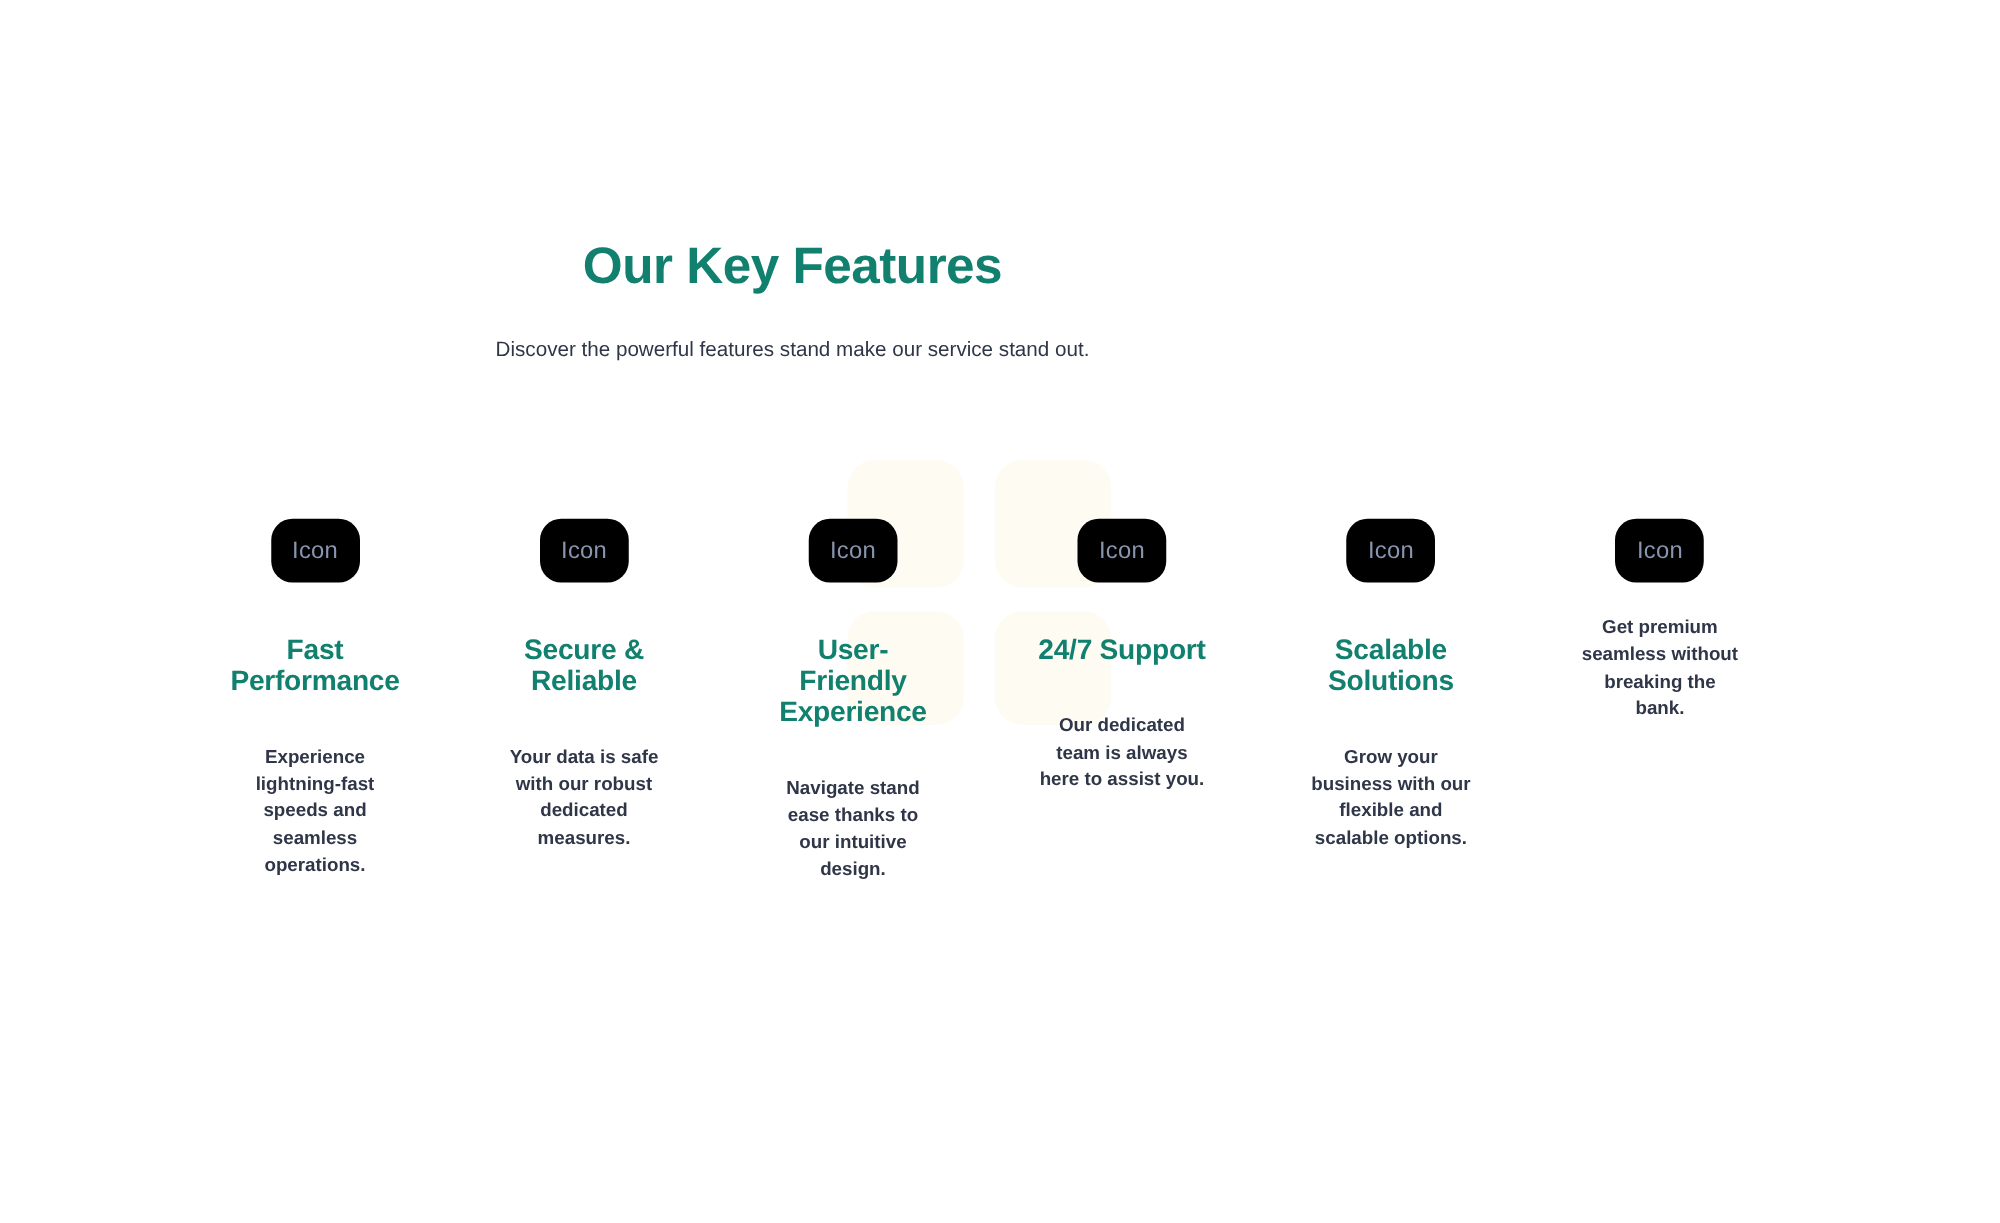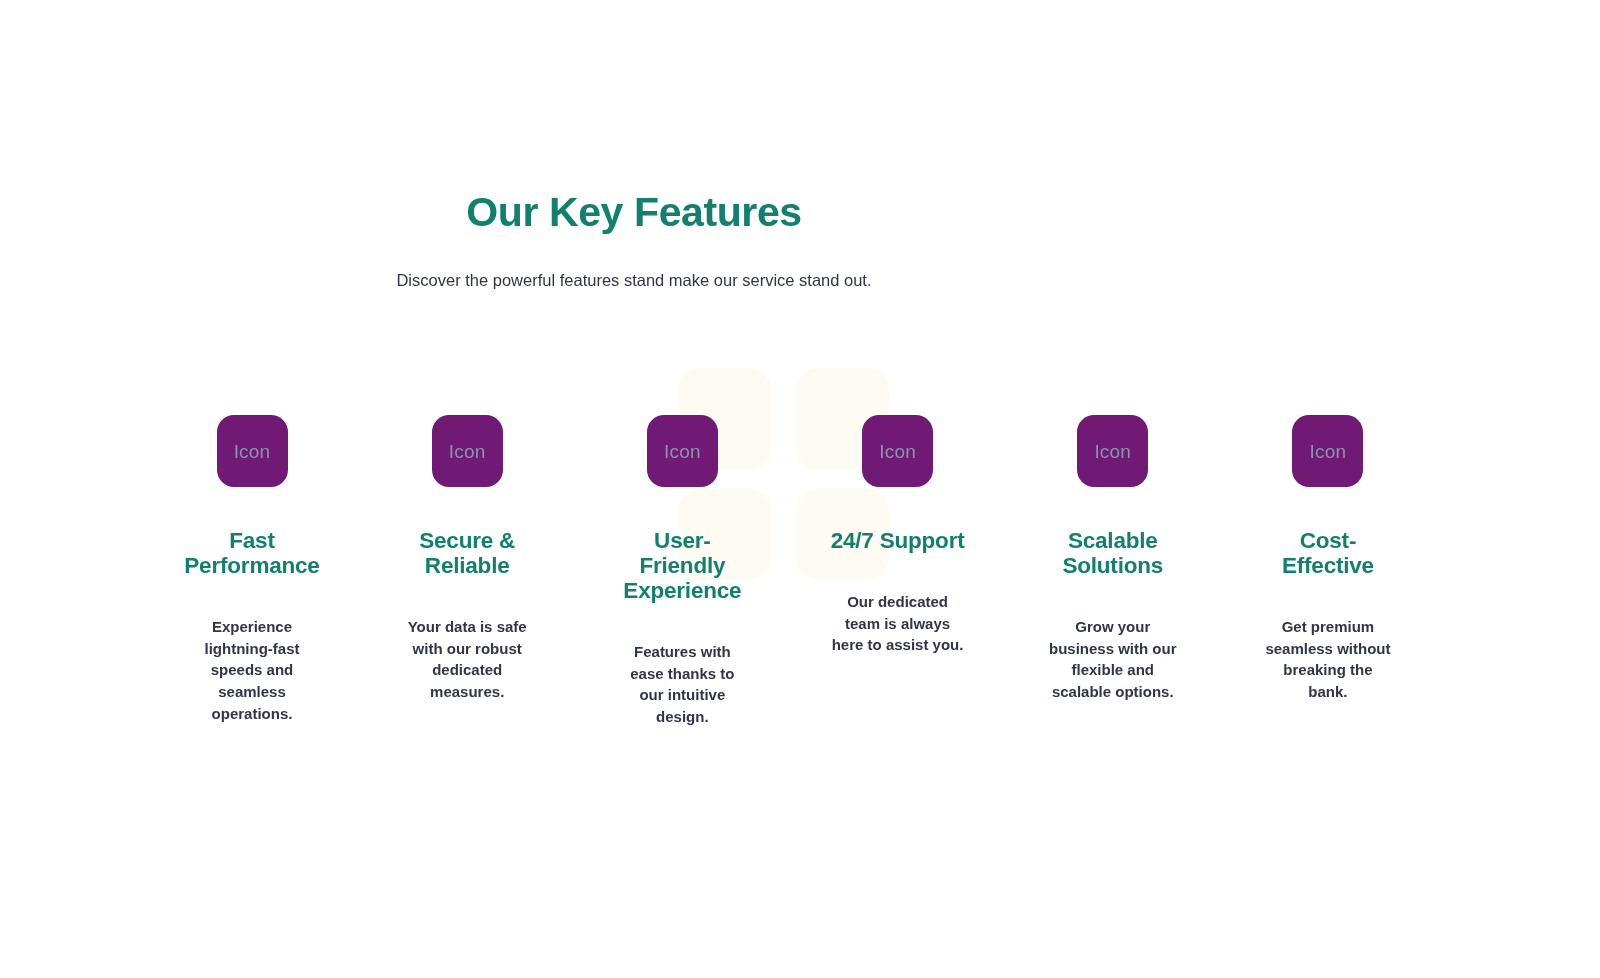--- a/index.html
+++ b/index.html
@@ -74,23 +74,23 @@
   }
   .feature-card {
     width: 152px;
     display: flex;
     flex-direction: column;
     align-items: center;
     text-align: center;
   }
   .icon-box {
     width: 71px;
-    height: 72px;
+    height: 51px;
     border-radius: 17px;
-    background: #701a75;
+    background: #000000;
     display: flex;
     align-items: center;
     justify-content: center;
     flex: none;
   }
   .icon-box-label {
     font-size: 19px;
     font-weight: 400;
     color: #8795ae;
     line-height: 1;
@@ -149,21 +149,21 @@
       </div>
       <h2 class="feature-title">Secure &amp; Reliable</h2>
       <p class="feature-desc">Your data is safe with our robust dedicated measures.</p>
     </div>
 
     <div class="feature-card">
       <div class="icon-box">
         <span class="icon-box-label">Icon</span>
       </div>
       <h2 class="feature-title">User-Friendly Experience</h2>
-      <p class="feature-desc">Features with ease thanks to our intuitive design.</p>
+      <p class="feature-desc">Navigate stand ease thanks to our intuitive design.</p>
     </div>
 
     <div class="feature-card">
       <div class="icon-box">
         <span class="icon-box-label">Icon</span>
       </div>
       <h2 class="feature-title">24/7 Support</h2>
       <p class="feature-desc">Our dedicated team is always here to assist you.</p>
     </div>
 
@@ -172,18 +172,17 @@
         <span class="icon-box-label">Icon</span>
       </div>
       <h2 class="feature-title">Scalable Solutions</h2>
       <p class="feature-desc">Grow your business with our flexible and scalable options.</p>
     </div>
 
     <div class="feature-card">
       <div class="icon-box">
         <span class="icon-box-label">Icon</span>
       </div>
-      <h2 class="feature-title">Cost-Effective</h2>
       <p class="feature-desc">Get premium seamless without breaking the bank.</p>
     </div>
 
   </div>
 </div>
 
 </body></html>

